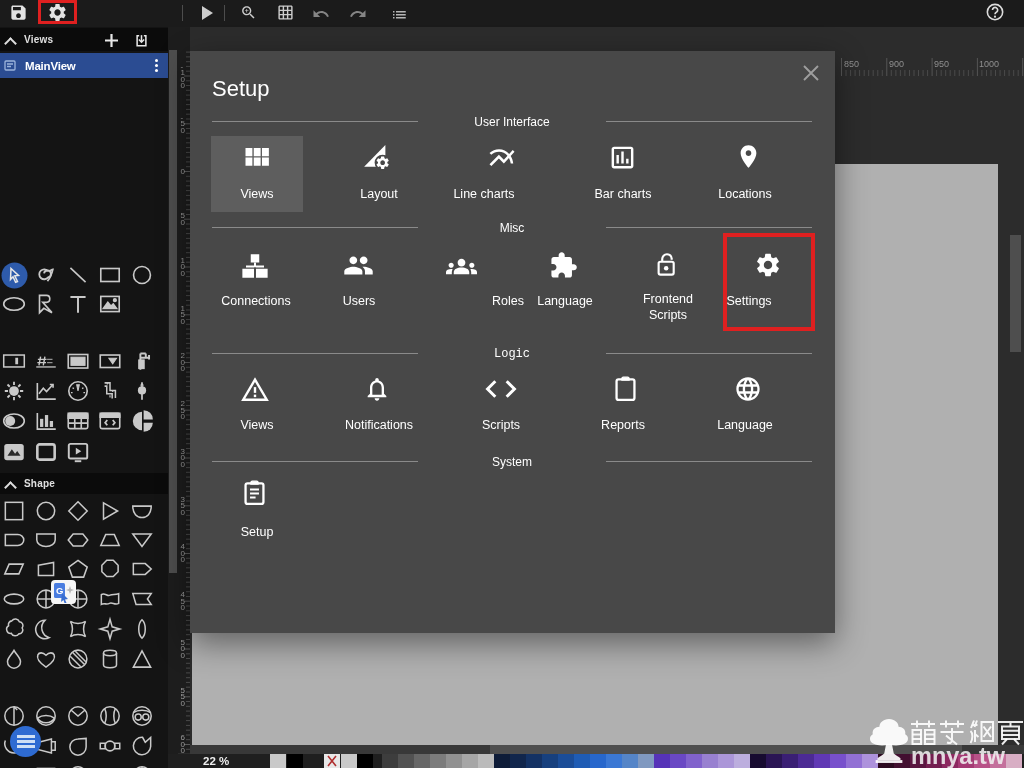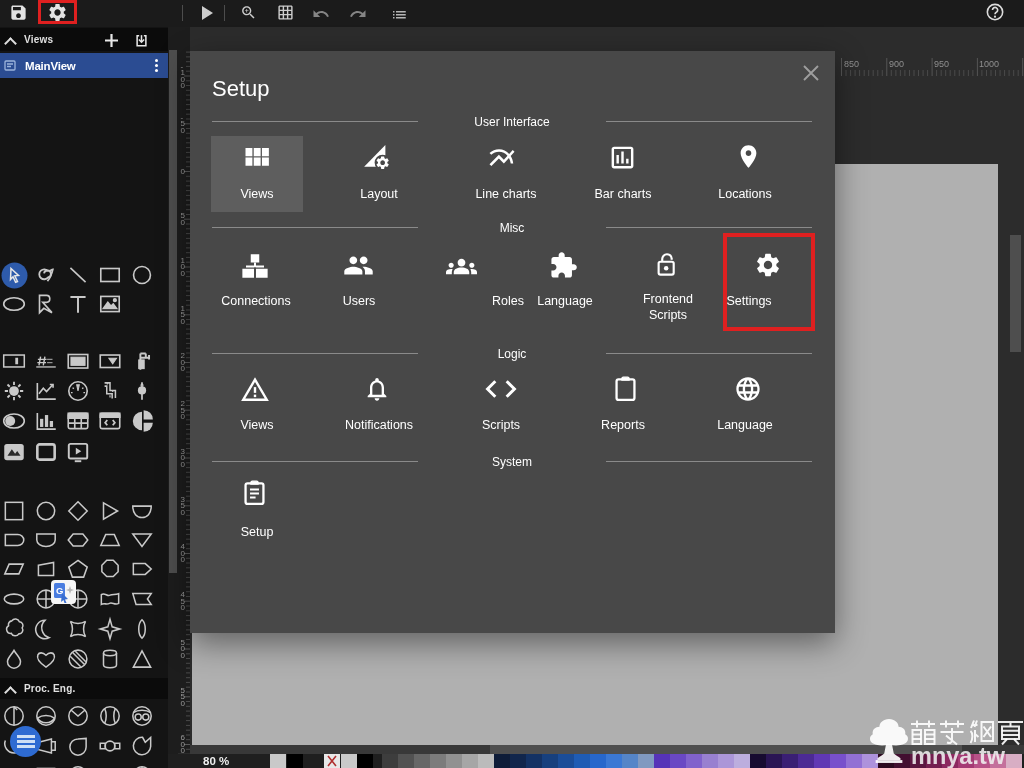--- a/index.html
+++ b/index.html
@@ -254,20 +254,24 @@
       </div>
     <div class="icon-cell" style="left:63px;top:410px;">
         <svg width="26" height="26" viewBox="0 0 24 24">
           <rect x="3.5" y="4.5" width="17" height="13.5" rx="1.5" fill="none" stroke="#c9c9c9" stroke-width="1.8"></rect>
           <path d="M10 8 L15 11.2 L10 14.4 Z" fill="#c9c9c9"></path>
           <path d="M9 20.5 h6" stroke="#c9c9c9" stroke-width="1.8"></path>
         </svg>
       </div>
 
 
+    <div class="shead" style="top:446px;height:21px;">
+        <span class="caret"></span>
+        <span class="lbl">Shape</span>
+      </div>
     <div class="icon-cell" style="left:-1px;top:469px;">
         <svg width="26" height="26" viewBox="0 0 24 24" fill="none" stroke="#c9c9c9" stroke-width="1.4">
           <rect x="4" y="4" width="16" height="16"></rect>
         </svg>
       </div>
     <div class="icon-cell" style="left:31px;top:469px;">
         <svg width="26" height="26" viewBox="0 0 24 24" fill="none" stroke="#c9c9c9" stroke-width="1.4">
           <circle cx="12" cy="12" r="8"></circle>
         </svg>
       </div>
@@ -414,24 +418,20 @@
           <path d="M6 6.5 v11 a6 2.5 0 0 0 12 0 v-11"></path>
           <ellipse cx="12" cy="6.5" rx="6" ry="2.5"></ellipse>
         </svg>
       </div>
     <div class="icon-cell" style="left:127px;top:617px;">
         <svg width="26" height="26" viewBox="0 0 24 24" fill="none" stroke="#c9c9c9" stroke-width="1.4">
           <path d="M12 4.5 L20 19.5 H4 Z"></path>
         </svg>
       </div>
 
-    <div class="shead" style="top:651px;height:21px;">
-        <span class="caret"></span>
-        <span class="lbl">Proc. Eng.</span>
-      </div>
     <div class="icon-cell" style="left:-1px;top:674px;">
         <svg width="26" height="26" viewBox="0 0 24 24" fill="none" stroke="#c9c9c9" stroke-width="1.4">
           <circle cx="12" cy="12" r="8.5"></circle>
           <path d="M12 3.5 v17 M12 3.5 l3 3"></path>
         </svg>
       </div>
     <div class="icon-cell" style="left:31px;top:674px;">
         <svg width="26" height="26" viewBox="0 0 24 24" fill="none" stroke="#c9c9c9" stroke-width="1.4">
           <circle cx="12" cy="12" r="8.5"></circle>
           <path d="M4.2 14 a8.5 7 0 0 0 15.6 0 a11 8 0 0 0 -15.6 0z"></path>
@@ -760,21 +760,21 @@
 <text x="2.5" y="678.5">0</text>
 <text x="2.5" y="713.2">6</text>
 <text x="2.5" y="719.8">0</text>
 <text x="2.5" y="726.2">0</text>
 </g>
       </svg></div>
   <div id="vscrollthumb" class="abs" style="left:1010px;top:235px;width:11px;height:117px;background:#4e4e4e;"></div>
   <div id="hscroll" class="abs" style="left:190px;top:745px;width:834px;height:9px;background:#383838;"></div>
   <div id="hscrollthumb" class="abs" style="left:490px;top:745px;width:472px;height:9px;background:#4f4f4f;"></div>
   <div id="bottombar">
-<div class="abs" style="left:35px;top:1px;font-size:11.5px;font-weight:bold;color:#efefef;">80 %</div>
+<div class="abs" style="left:35px;top:1px;font-size:11.5px;font-weight:bold;color:#efefef;">22 %</div>
 <div class="sw" style="left:102px;background:#c9c9c9;"></div>
 <div class="sw" style="left:119px;background:#000;"></div>
 <div class="sw" style="left:156px;background:#e8e8e8;"><svg width="16" height="14">
           <path d="M4 2 L12 12 M12 2 L4 12" stroke="#b03030" stroke-width="1.6" fill="none"></path>
         </svg></div>
 <div class="sw" style="left:173px;background:#c9c9c9;"></div>
 <div class="sw" style="left:189px;background:#000;"></div>
 <div class="sw" style="left:214px;background:#3d3d3d;"></div>
 <div class="sw" style="left:230px;background:#525252;"></div>
 <div class="sw" style="left:246px;background:#676767;"></div>
@@ -843,21 +843,21 @@
       </svg>
     <svg class="abs micon" style="left:418px;top:92px;" width="29" height="29" viewBox="0 0 24 24">
         <path fill="#fff" d="M19 3H5c-1.1 0-2 .9-2 2v14c0 1.1.9 2 2 2h14c1.1 0 2-.9 2-2V5c0-1.1-.9-2-2-2zm0 16H5V5h14v14zM7 10h2v7H7zm4-3h2v10h-2zm4 6h2v4h-2z"></path>
       </svg>
     <svg class="abs micon" style="left:545px;top:92px;" width="27" height="27" viewBox="0 0 24 24">
         <path fill="#fff" d="M12 2C8.13 2 5 5.13 5 9c0 5.25 7 13 7 13s7-7.75 7-13c0-3.87-3.13-7-7-7zm0 9.5c-1.38 0-2.5-1.12-2.5-2.5s1.12-2.5 2.5-2.5 2.5 1.12 2.5 2.5-1.12 2.5-2.5 2.5z"></path>
       </svg>
 
     <div class="mlabel" style="left:67px;top:136px;">Views</div>
     <div class="mlabel" style="left:189px;top:136px;">Layout</div>
-    <div class="mlabel" style="left:316px;top:136px;">Line charts</div>
+    <div class="mlabel" style="left:294px;top:136px;">Line charts</div>
     <div class="mlabel" style="left:433px;top:136px;">Bar charts</div>
     <div class="mlabel" style="left:555px;top:136px;">Locations</div>
 
     <div class="mhead" style="left:322px;top:170px;">Misc</div>
     <div class="mdiv" style="left:22px;top:176px;width:206px;"></div>
     <div class="mdiv" style="left:416px;top:176px;width:206px;"></div>
 
     <div class="abs" style="left:533px;top:182px;width:92px;height:98px;border:4px solid #df2020;"></div>
 
     <svg class="abs micon" style="left:50px;top:200px;" width="30" height="30" viewBox="0 0 24 24" fill="#fff">
@@ -887,21 +887,21 @@
         <path fill="#fff" d="M19.14 12.94c.04-.3.06-.61.06-.94 0-.32-.02-.64-.07-.94l2.03-1.58c.18-.14.23-.41.12-.61l-1.92-3.32c-.12-.22-.37-.29-.59-.22l-2.39.96c-.5-.38-1.03-.7-1.62-.94l-.36-2.54c-.04-.24-.24-.41-.48-.41h-3.84c-.24 0-.43.17-.47.41l-.36 2.54c-.59.24-1.13.57-1.62.94l-2.39-.96c-.22-.08-.47 0-.59.22L2.74 8.87c-.12.21-.08.47.12.61l2.03 1.58c-.05.3-.09.63-.09.94s.02.64.07.94l-2.03 1.58c-.18.14-.23.41-.12.61l1.92 3.32c.12.22.37.29.59.22l2.39-.96c.5.38 1.03.7 1.62.94l.36 2.54c.05.24.24.41.48.41h3.84c.24 0 .44-.17.47-.41l.36-2.54c.59-.24 1.13-.56 1.62-.94l2.39.96c.22.08.47 0 .59-.22l1.92-3.32c.12-.22.07-.47-.12-.61l-2.01-1.58zM12 15.6c-1.98 0-3.6-1.62-3.6-3.6s1.62-3.6 3.6-3.6 3.6 1.62 3.6 3.6-1.62 3.6-3.6 3.6z"></path>
       </svg>
 
     <div class="mlabel" style="left:66px;top:243px;">Connections</div>
     <div class="mlabel" style="left:169px;top:243px;">Users</div>
     <div class="mlabel" style="left:272px;top:243px;margin-left:46px;">Roles</div>
     <div class="mlabel" style="left:375px;top:243px;">Language</div>
     <div class="mlabel" style="left:478px;top:241px;">Frontend<br>Scripts</div>
     <div class="mlabel" style="left:559px;top:243px;">Settings</div>
 
-    <div class="mhead" style="left:322px;top:296px;">Logic</div>
+    <div class="mhead" style="left:322px;top:296px;font-family:Liberation Mono, monospace;">Logic</div>
     <div class="mdiv" style="left:22px;top:302px;width:206px;"></div>
     <div class="mdiv" style="left:416px;top:302px;width:206px;"></div>
 
     <svg class="abs micon" style="left:49px;top:322px;" width="32" height="32" viewBox="0 0 24 24" fill="#fff">
         <path d="M1.6 21 12 3.2 22.4 21H1.6zm3.1-1.8h14.6L12 6.8 4.7 19.2z"></path>
         <rect x="11.1" y="10.6" width="1.8" height="4.3"></rect>
         <rect x="11.1" y="16.2" width="1.8" height="1.9"></rect>
       </svg>
     <svg class="abs micon" style="left:173px;top:324px;" width="28" height="28" viewBox="0 0 24 24">
         <path fill="#fff" d="M12 22c1.1 0 2-.9 2-2h-4c0 1.1.89 2 2 2zm6-6v-5c0-3.07-1.64-5.64-4.5-6.32V4c0-.83-.67-1.5-1.5-1.5s-1.5.67-1.5 1.5v.68C7.63 5.36 6 7.92 6 11v5l-2 2v1h16v-1l-2-2zm-2 1H8v-6c0-2.48 1.51-4.5 4-4.5s4 2.02 4 4.5v6z"></path>

